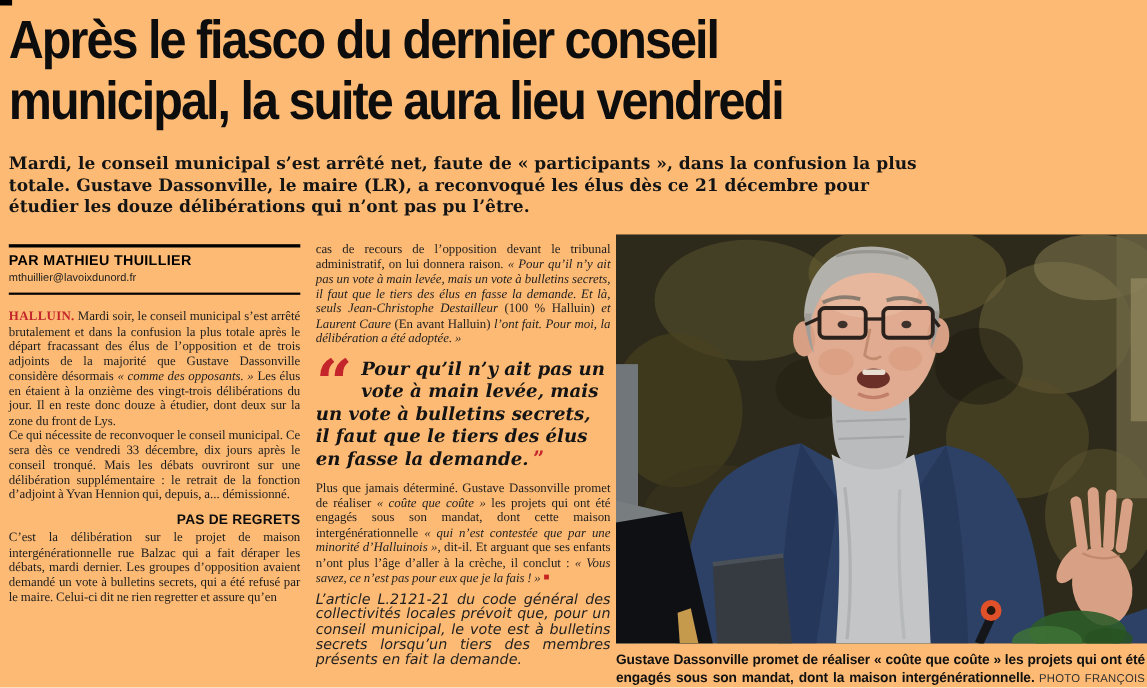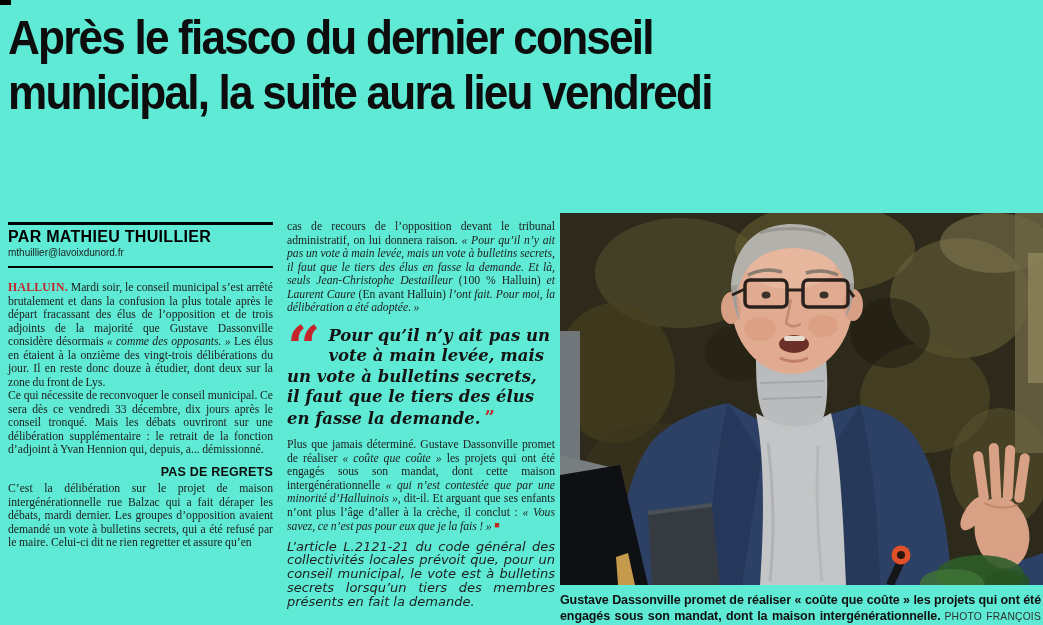--- a/index.html
+++ b/index.html
@@ -1,18 +1,18 @@
 <!DOCTYPE html>
 <html lang="fr"><head>
 <meta charset="utf-8">
 <style>
   * { box-sizing: border-box; }
   html,body { margin:0; padding:0; background:#ffffff; }
   .page {
-    position:relative; width:1043px; height:625px; background:#5eead4;
+    position:relative; width:1043px; height:625px; background:#fdba74;
     overflow:hidden; font-family:"Liberation Serif", serif; color:#1d1d1d;
   }
   .corner-mark { position:absolute; left:0; top:0; width:11px; height:5px; background:#000; }
 
   .headline {
     position:absolute; left:8px; top:10px; width:1010px; margin:0;
     font-family:"Liberation Sans", sans-serif; font-weight:800;
     font-size:49px; line-height:55px; letter-spacing:-2px; color:#0d0d0d;
     transform:scaleX(.9); transform-origin:0 0; white-space:nowrap;
   }
@@ -27,21 +27,21 @@
   .col { position:absolute; font-size:11.7px; line-height:13.5px; text-align:justify; color:#1e1e1e; }
   .col1 { left:8px;  top:222px; width:265px; }
   .col2 { left:287px; top:220px; width:268px; }
   p.body { margin:0; word-spacing:-0.4px; }
 
   .byline {
     border-top:3px solid #000; border-bottom:2px solid #000;
     padding:5px 0 7px; margin-bottom:13px; text-align:left;
     font-family:"Liberation Sans", sans-serif;
   }
-  .byline-author { font-weight:700; font-size:16px; letter-spacing:.3px; color:#000; }
+  .byline-author { font-weight:700; font-size:13px; letter-spacing:.3px; color:#000; }
   .byline-email  { font-size:10px; color:#1d1d1d; margin-top:2px; }
 
   .lead-in { color:#c4252b; font-weight:700; letter-spacing:.3px; }
   .it { font-style:italic; }
 
   .crosshead {
     margin:9px 0 3px; font-family:"Liberation Sans", sans-serif;
     font-weight:700; font-size:12.5px; letter-spacing:.2px; color:#0d0d0d; text-align:right;
   }
 
@@ -77,20 +77,21 @@
 
 <div class="page">
 
   <div class="corner-mark"></div>
 
   <h1 class="headline">
     <span>Après le fiasco du dernier conseil</span>
     <span>municipal, la suite aura lieu vendredi</span>
   </h1>
 
+  <p class="standfirst">Mardi, le conseil municipal s’est arrêté net, faute de « participants », dans la confusion la plus totale. Gustave Dassonville, le maire (LR), a reconvoqué les élus dès ce 21 décembre pour étudier les douze délibérations qui n’ont pas pu l’être.</p>
 
   <div class="col col1">
     <div class="byline">
       <div class="byline-author">PAR MATHIEU THUILLIER</div>
       <div class="byline-email">mthuillier@lavoixdunord.fr</div>
     </div>
     <p class="body"><span class="lead-in">HALLUIN.</span><span> Mardi soir, le conseil municipal s’est arrêté brutalement et dans la confusion la plus totale après le départ fracassant des élus de l’opposition et de trois adjoints de la majorité que Gustave Dassonville considère désormais </span><span class="it">« comme des opposants. »</span><span> Les élus en étaient à la onzième des vingt-trois délibérations du jour. Il en reste donc douze à étudier, dont deux sur la zone du front de Lys.</span></p>
     <p class="body">Ce qui nécessite de reconvoquer le conseil municipal. Ce sera dès ce vendredi 33 décembre, dix jours après le conseil tronqué. Mais les débats ouvriront sur une délibération supplémentaire : le retrait de la fonction d’adjoint à Yvan Hennion qui, depuis, a... démissionné.</p>
     <h3 class="crosshead">PAS DE REGRETS</h3>
     <p class="body">C’est la délibération sur le projet de maison intergénérationnelle rue Balzac qui a fait déraper les débats, mardi dernier. Les groupes d’opposition avaient demandé un vote à bulletins secrets, qui a été refusé par le maire. Celui-ci dit ne rien regretter et assure qu’en</p>

